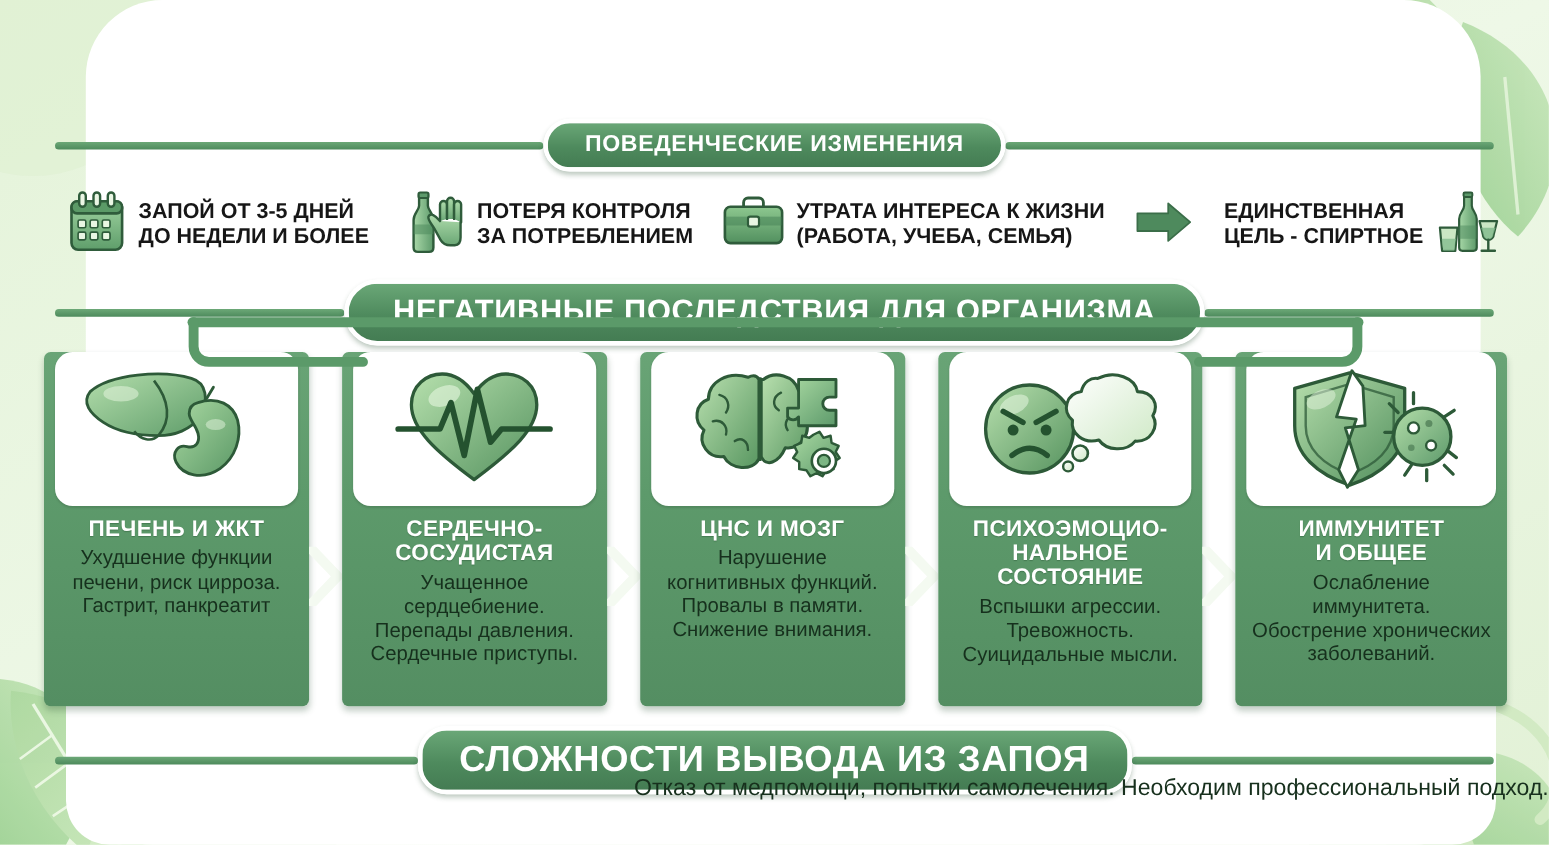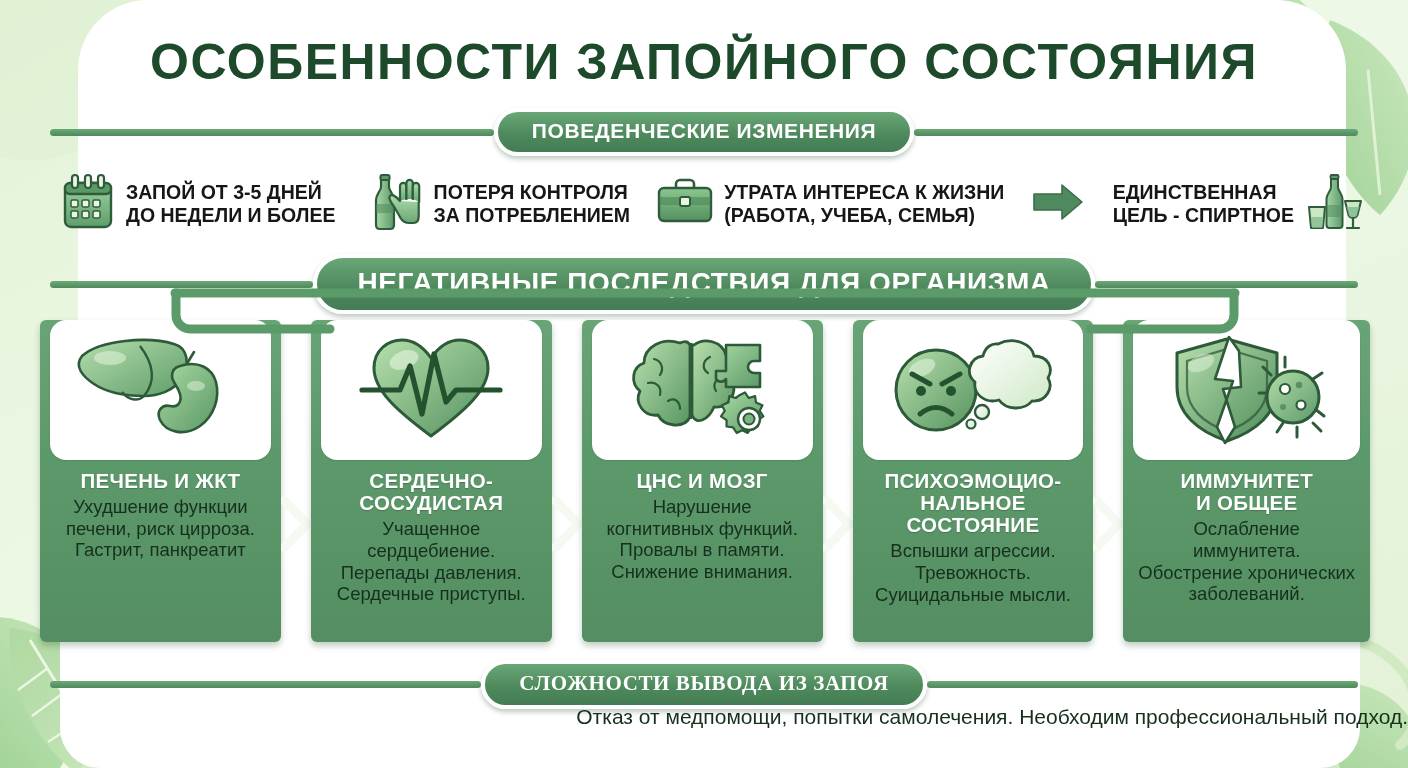--- a/index.html
+++ b/index.html
@@ -60,21 +60,21 @@
     text-align: center;
     border: 4px solid #ffffff;
     box-shadow: 0 3px 5px rgba(40,80,50,.30);
     white-space: nowrap;
   }
   #banner1-wrap { top: 108px; }
   #banner1 { border-radius: 26px; padding: 7px 34px 9px; font-size: 21px; letter-spacing: .6px; }
   #banner2-wrap { top: 254px; justify-content: center; }
   #banner2 { border-radius: 30px; padding: 9px 40px 11px; font-size: 28px; letter-spacing: .6px; }
   #banner3-wrap { top: 660px; }
-  #banner3 { border-radius: 26px; padding: 7px 34px 9px; font-size: 21px; letter-spacing: .6px; font-family: Liberation Serif, serif; }
+  #banner3 { border-radius: 26px; padding: 7px 34px 9px; font-size: 33px; letter-spacing: .6px; }
 
   
   #behaviour-row {
     position: absolute; left: 60px; right: 42px; top: 163px;
     height: 82px;
     display: flex; align-items: center; justify-content: space-between;
   }
   .beh-item { display: flex; align-items: center; gap: 10px; justify-content: flex-end; }
   .beh-ico { flex: 0 0 auto; display: block; }
   .beh-text {
@@ -184,21 +184,20 @@
     </g>
 
     <circle cx="30" cy="40" r="120" fill="#ddf0d0" opacity=".5"></circle>
   </svg>
 </div>
 
 <div id="white-panel"></div>
 
 <div id="content">
 
-  <div id="title">ОСОБЕННОСТИ ЗАПОЙНОГО СОСТОЯНИЯ</div>
 
   <div class="banner-wrap" id="banner1-wrap">
     <div class="banner-rule"></div>
     <div class="banner" id="banner1">ПОВЕДЕНЧЕСКИЕ ИЗМЕНЕНИЯ</div>
     <div class="banner-rule"></div>
   </div>
 
   <div id="behaviour-row">
 
     <div class="beh-item">

